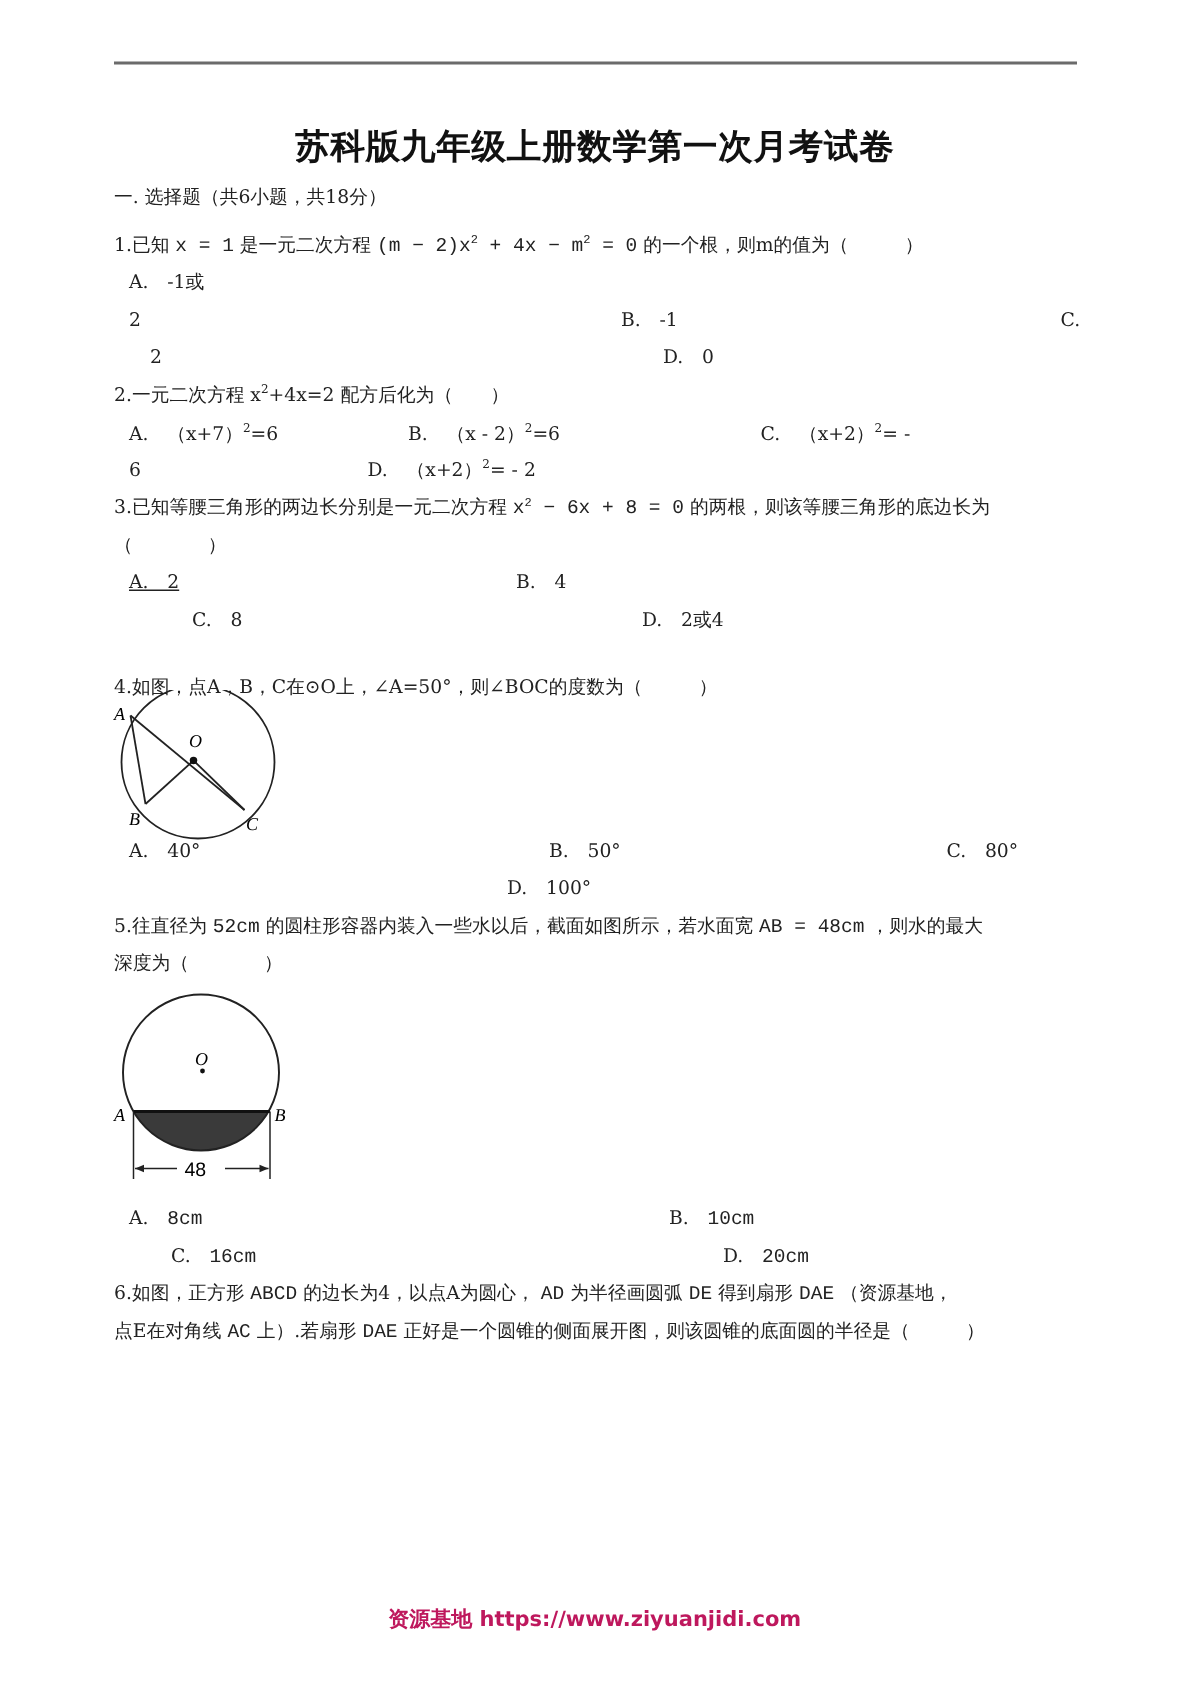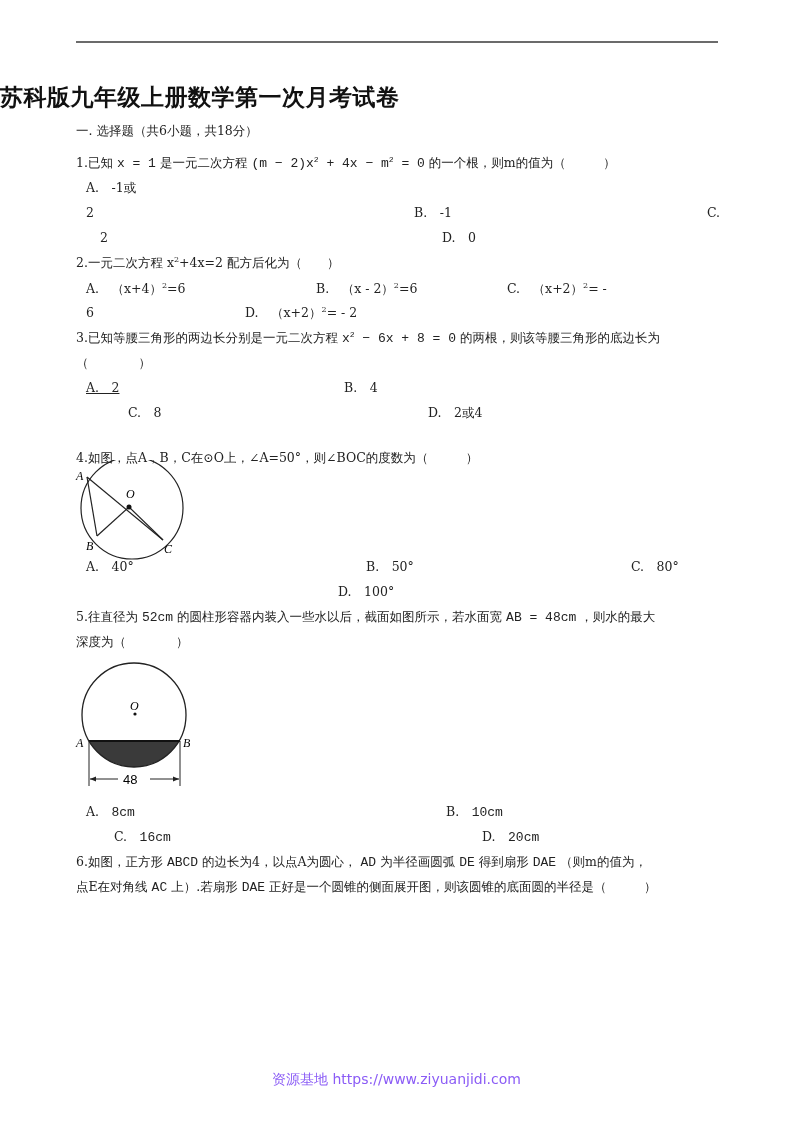--- a/index.html
+++ b/index.html
@@ -1,26 +1,26 @@
 <!DOCTYPE html>
 <html><head>
 <meta charset="utf-8">
 <style>
   html, body { margin: 0; padding: 0; background: #ffffff; }
   body { width: 793px; height: 1122px; position: relative; overflow: hidden;
          font-family: "DejaVu Serif", "Liberation Serif", serif; color: #222; }
   .rule { position: absolute; left: 76px; top: 41px; width: 642px; height: 2px; background: #6b6b6b; }
-  .title { position: absolute; left: 0; width: 793px; top: 82px; 
+  .title { position: absolute; left: 0; width: 793px; top: 82px; text-align: center;
            font-size: 23px; font-weight: bold; letter-spacing: 0.5px; color: #111; }
   .line { position: absolute; font-size: 12.5px; white-space: nowrap; line-height: 16px; }
   .sans { font-family: Liberation Mono, monospace; font-size: 13px; }
   sup { font-size: 8px; vertical-align: 5px; line-height: 0; }
   .fig { position: absolute; }
   .footer { position: absolute; left: 0; width: 793px; top: 1071px; text-align: center;
-            font-family: "DejaVu Sans", "Liberation Sans", sans-serif; font-size: 14px; color: #8b5cf6; }
+            font-family: "DejaVu Sans", "Liberation Sans", sans-serif; font-size: 14px; color: #be185d; font-weight: bold; }
 </style>
 </head>
 <body>
 
 <div class="rule"></div>
 <div class="title">苏科版九年级上册数学第一次月考试卷</div>
 
 <div class="line" style="left:76px;top:123px;">一. 选择题（共6小题，共18分）</div>
 
 <div class="line" style="left:76px;top:155px;">
@@ -29,22 +29,22 @@
 <div class="line" style="left:86px;top:180px;">A.　-1或</div>
 <div class="line" style="left:86px;top:205px;">2</div>
 <div class="line" style="left:414px;top:205px;">B.　-1</div>
 <div class="line" style="left:707px;top:205px;">C.</div>
 <div class="line" style="left:100px;top:230px;">2</div>
 <div class="line" style="left:442px;top:230px;">D.　0</div>
 
 <div class="line" style="left:76px;top:255px;">
   <span>2.一元二次方程 x</span><sup>2</sup><span>+4x=2 配方后化为（　　）</span>
 </div>
-<div class="line" style="left:86px;top:281px;"><span>A.　（x+4）</span><sup>2</sup><span>=6</span></div>
-<div class="line" style="left:272px;top:281px;margin-left:44px;"><span>B.　（x - 2）</span><sup>2</sup><span>=6</span></div>
+<div class="line" style="left:86px;top:281px;"><span>A.　（x+7）</span><sup>2</sup><span>=6</span></div>
+<div class="line" style="left:272px;top:281px;"><span>B.　（x - 2）</span><sup>2</sup><span>=6</span></div>
 <div class="line" style="left:507px;top:281px;"><span>C.　（x+2）</span><sup>2</sup><span>= -</span></div>
 <div class="line" style="left:86px;top:305px;">6</div>
 <div class="line" style="left:245px;top:305px;"><span>D.　（x+2）</span><sup>2</sup><span>= - 2</span></div>
 
 <div class="line" style="left:76px;top:330px;">
   <span>3.已知等腰三角形的两边长分别是一元二次方程 </span><span class="sans"><span>x</span><sup>2</sup><span> − 6x + 8 = 0</span></span><span> 的两根，则该等腰三角形的底边长为</span>
 </div>
 <div class="line" style="left:76px;top:355px;">（　　　　）</div>
 <div class="line" style="left:86px;top:380px;text-decoration:underline;">A.　2</div>
 <div class="line" style="left:344px;top:380px;">B.　4</div>
@@ -93,19 +93,19 @@
   <text x="109" y="85" font-size="12" font-style="italic" font-family="Liberation Serif, serif">B</text>
   <text x="56" y="48" font-size="12" font-style="italic" font-family="Liberation Serif, serif">O</text>
   <text x="49" y="122" font-size="13" font-family="Liberation Sans, sans-serif">48</text>
 </svg>
 <div class="line" style="left:86px;top:804px;"><span>A.</span>　<span class="sans">8cm</span></div>
 <div class="line" style="left:418px;top:804px;margin-left:28px;"><span>B.</span>　<span class="sans">10cm</span></div>
 <div class="line" style="left:114px;top:829px;"><span>C.</span>　<span class="sans">16cm</span></div>
 <div class="line" style="left:482px;top:829px;"><span>D.</span>　<span class="sans">20cm</span></div>
 
 <div class="line" style="left:76px;top:854px;">
-  <span>6.如图，正方形 </span><span class="sans">ABCD</span><span> 的边长为4，以点A为圆心， </span><span class="sans">AD</span><span> 为半径画圆弧 </span><span class="sans">DE</span><span> 得到扇形 </span><span class="sans">DAE</span><span> （则m的值为，</span>
+  <span>6.如图，正方形 </span><span class="sans">ABCD</span><span> 的边长为4，以点A为圆心， </span><span class="sans">AD</span><span> 为半径画圆弧 </span><span class="sans">DE</span><span> 得到扇形 </span><span class="sans">DAE</span><span> （资源基地，</span>
 </div>
 <div class="line" style="left:76px;top:879px;">
   <span>点E在对角线 </span><span class="sans">AC</span><span> 上）.若扇形 </span><span class="sans">DAE</span><span> 正好是一个圆锥的侧面展开图，则该圆锥的底面圆的半径是（　　　）</span>
 </div>
 
 <div class="footer">资源基地 https://www.ziyuanjidi.com</div>
 
 </body></html>

